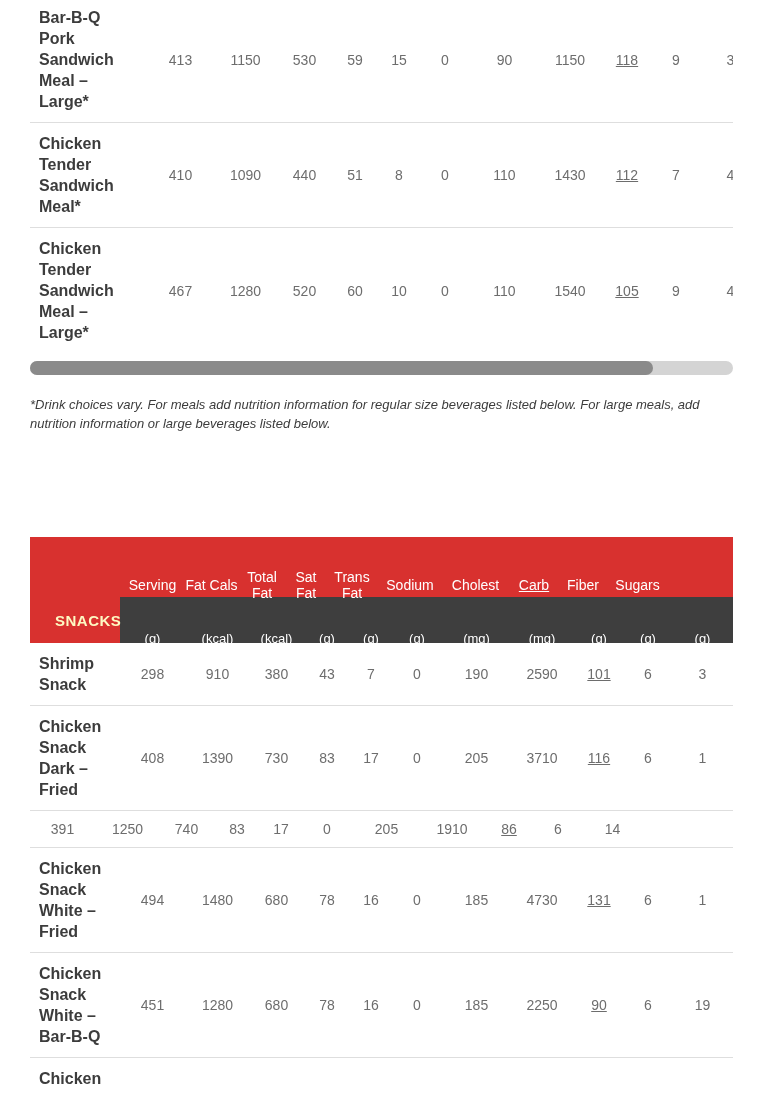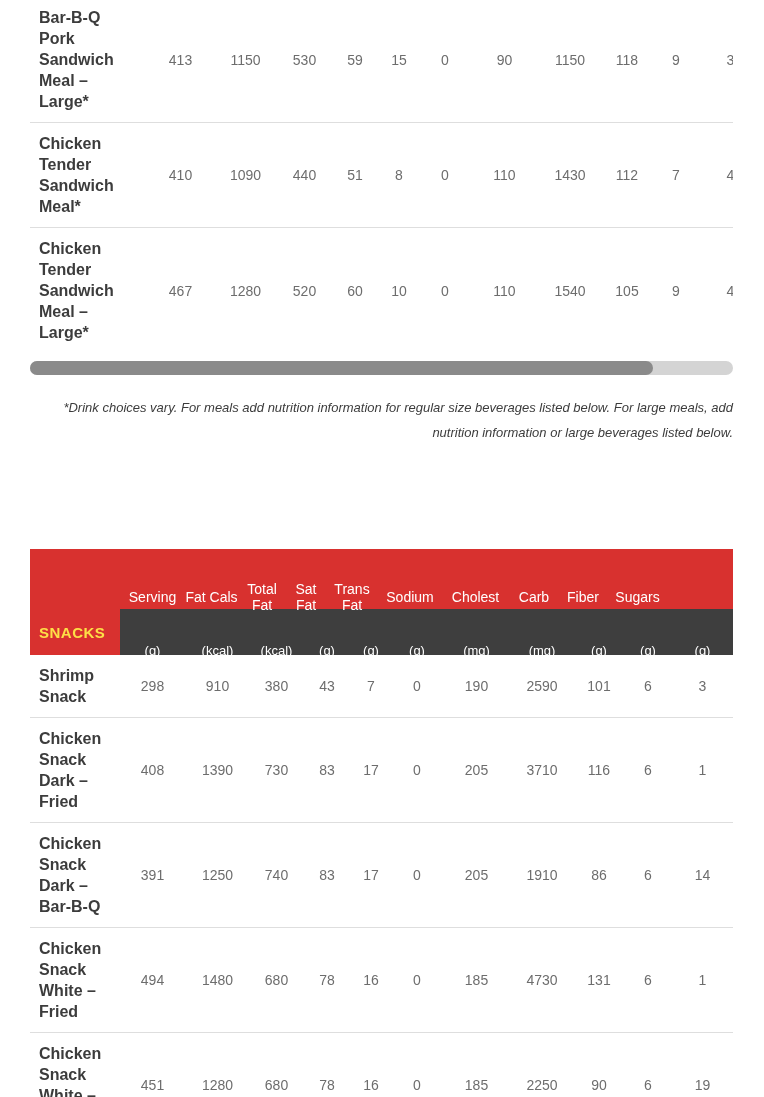--- a/index.html
+++ b/index.html
@@ -46,21 +46,21 @@
 
   
   .vc0 { width: 65px; }
   .vc1 { width: 65px; }
   .vc2 { width: 53px; }
   .vc3 { width: 48px; }
   .vc4 { width: 40px; }
   .vc5 { width: 52px; }
   .vc6 { width: 67px; }
   .vc7 { width: 64px; }
-  .vc8 { width: 50px; }
+  .vc8 { width: 50px; text-decoration: underline; }
   .vc9 { width: 48px; }
   .vc10 { width: 61px; }
   .meals-name { width: 118px; }
   .snacks-name { width: 90px; }
 
   
   .meals-viewport {
     width: 703px;
     overflow: hidden;
     margin-top: -3px;
@@ -85,23 +85,22 @@
     width: 623px;
     border-radius: 7px;
     background: #8a8a8a;
   }
 
   
   .footnote {
     margin: 20px 0 0 0;
     font-style: italic;
     font-size: 13px;
-    line-height: 25px;
+    line-height: 19px;
     color: #3c3c3c;
-    text-align: right;
   }
 
   
   .snacks-table { margin-top: 104px; }
   .snacks-header { position: relative; }
   .header-row {
     display: flex;
     align-items: stretch;
   }
   .red-row { background: #d8312f; height: 60px; }
@@ -119,22 +118,22 @@
   .section-label-block {
     position: absolute;
     left: 0;
     top: 0;
     width: 90px;
     height: 106px;
     background: #d8312f;
     box-sizing: border-box;
     display: flex;
     align-items: flex-end;
-    padding: 0 0 14px 9px;
-    color: #fde047;
+    padding: 0 0 14px 25px;
+    color: #fef9c3;
     font-weight: bold;
     font-size: 15px;
     letter-spacing: 0.5px;
   }
   .header-spacer { width: 90px; flex-shrink: 0; }
 </style>
 </head>
 <body>
 
 <div class="content">
@@ -246,21 +245,20 @@
           <div class="cell value-cell vc3">83</div>
           <div class="cell value-cell vc4">17</div>
           <div class="cell value-cell vc5">0</div>
           <div class="cell value-cell vc6">205</div>
           <div class="cell value-cell vc7">3710</div>
           <div class="cell value-cell vc8">116</div>
           <div class="cell value-cell vc9">6</div>
           <div class="cell value-cell vc10">1</div>
         </div>
         <div class="row">
-          <div class="cell name-cell snacks-name">Chicken Snack Dark – Bar-B-Q</div>
           <div class="cell value-cell vc0">391</div>
           <div class="cell value-cell vc1">1250</div>
           <div class="cell value-cell vc2">740</div>
           <div class="cell value-cell vc3">83</div>
           <div class="cell value-cell vc4">17</div>
           <div class="cell value-cell vc5">0</div>
           <div class="cell value-cell vc6">205</div>
           <div class="cell value-cell vc7">1910</div>
           <div class="cell value-cell vc8">86</div>
           <div class="cell value-cell vc9">6</div>

